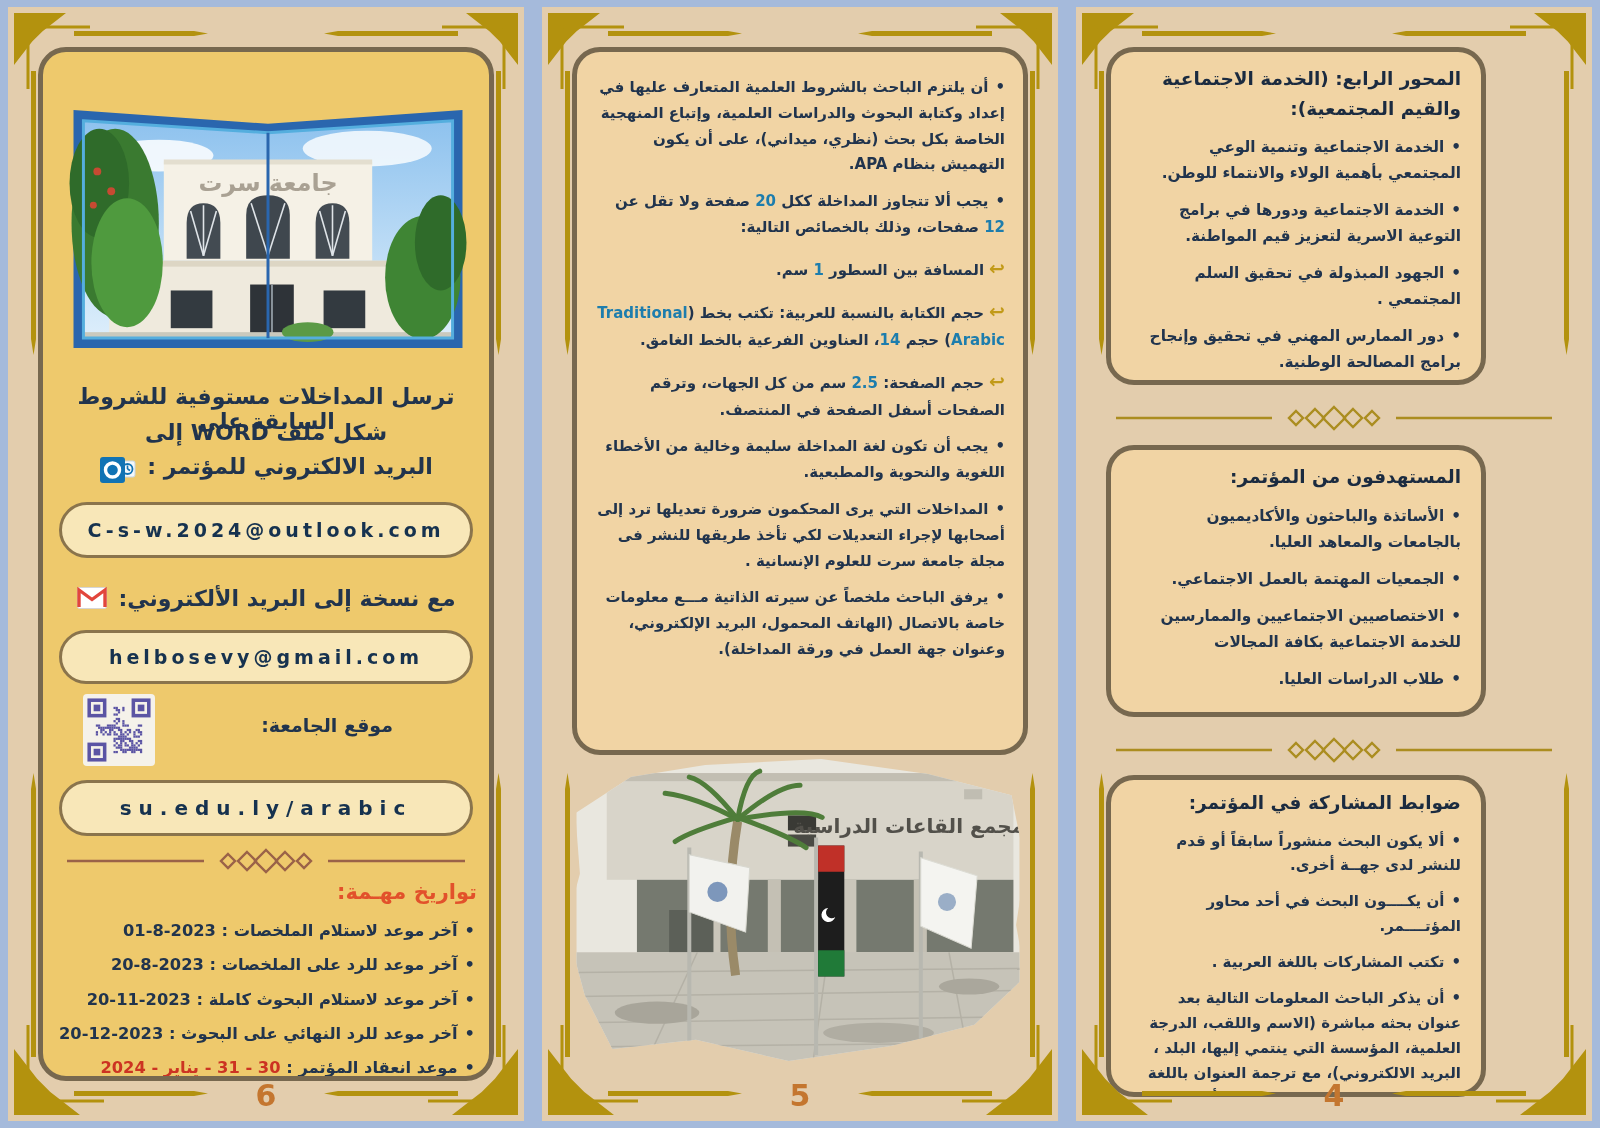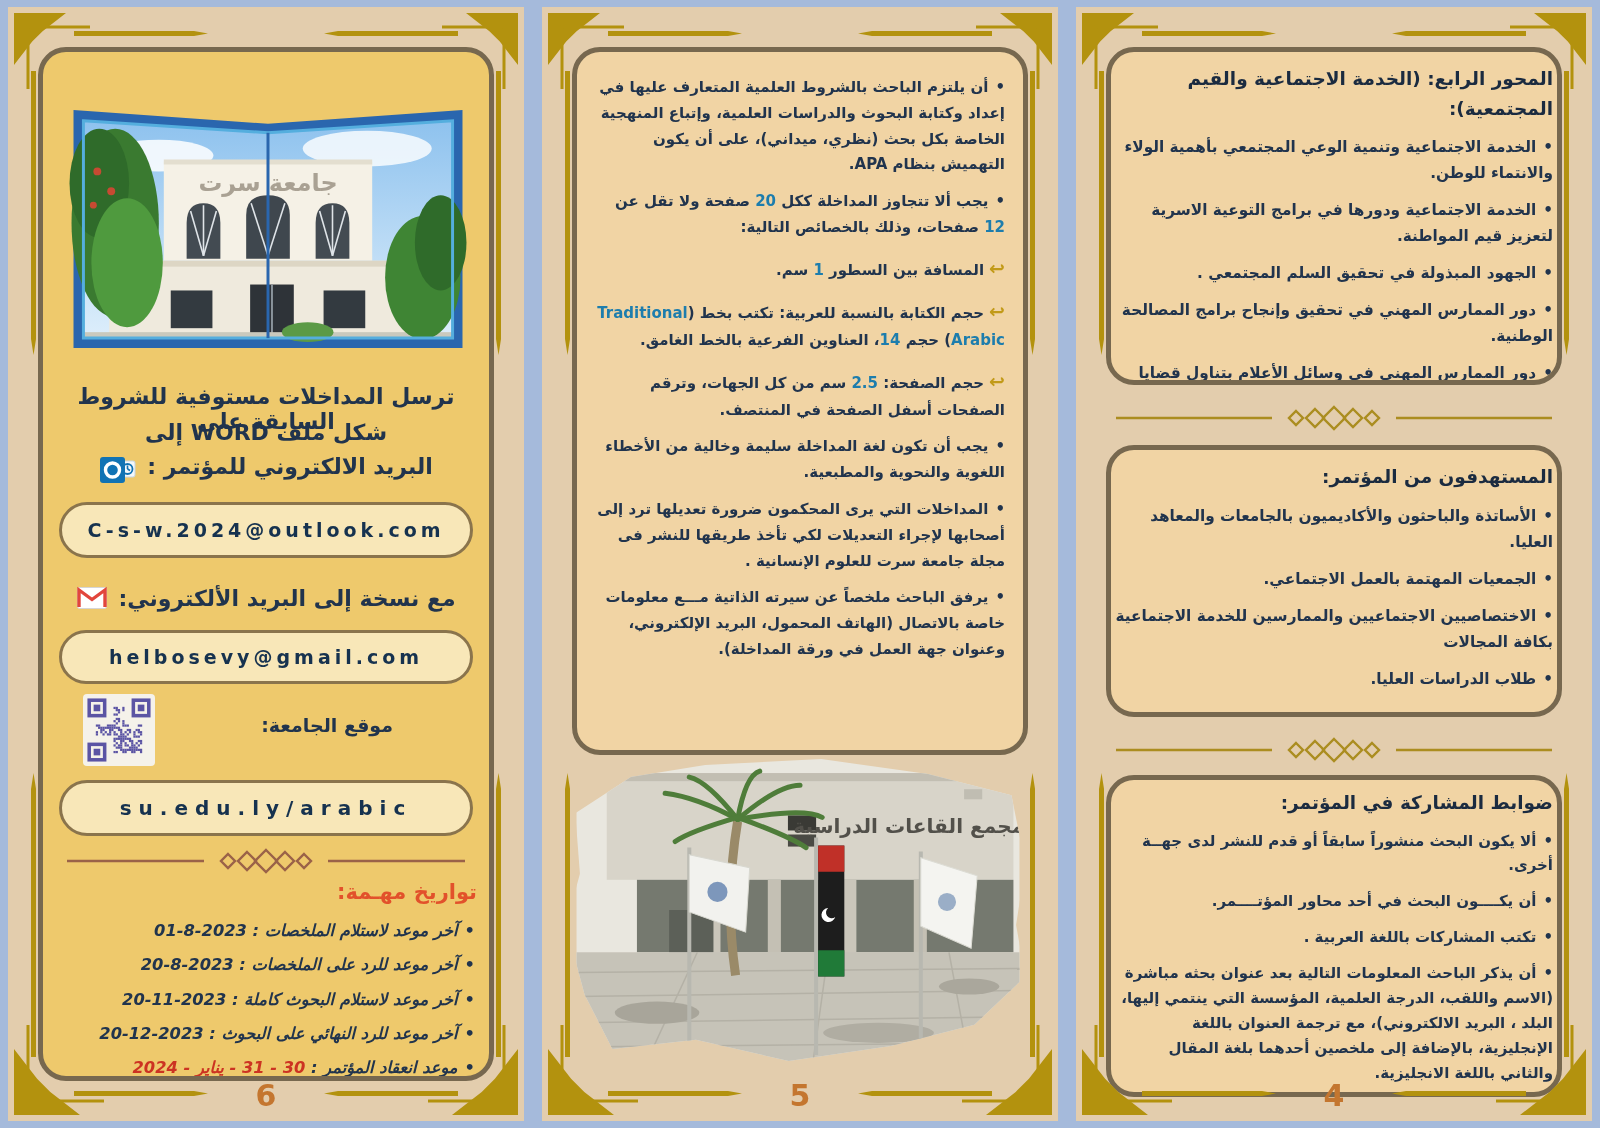--- a/index.html
+++ b/index.html
@@ -7,21 +7,21 @@
   .panel{position:absolute;top:7px;width:516px;height:1114px;background:#e3cdad;}
   #panel-left{right:1076px;}   
   .panel{right:auto;}
   #panel-left{left:0;}
   #panel-middle{left:542px;}
   #panel-right{left:1076px;}
   svg.frame{position:absolute;inset:0;width:100%;height:100%;pointer-events:none;z-index:3;}
   .cbox{position:absolute;border:5px solid #77684f;border-radius:28px;box-sizing:border-box;overflow:hidden;z-index:2;}
   .left-box{left:30px;top:40px;width:456px;height:1034px;background:#eec96c;}
   .mid-box{left:30px;top:40px;width:456px;height:708px;background:#f1d4a4;padding:12px 18px;box-sizing:border-box;}
-  .rbox{left:30px;width:456px;background:#f1d4a4;padding:12px 4px;box-sizing:border-box;}
+  .rbox{left:30px;width:380px;background:#f1d4a4;padding:12px 20px;box-sizing:border-box;}
   #rbox1{top:40px;height:338px;}
   #rbox2{top:438px;height:272px;}
   #rbox3{top:768px;height:322px;padding-top:8px;}
   .abs{position:absolute;}
   .txt{color:#21344d;font-weight:bold;text-align:center;width:100%;}
   .b-row{color:#21344d;font-weight:bold;text-align:right;font-size:15px;line-height:1.72;margin:11px 0;}
   .rbox .b-row{font-size:15.3px;line-height:1.7;}
   #rbox3 .b-row{font-size:15px;line-height:1.66;}
   .marker{font-weight:bold;}
   .mk-dot{color:#21344d;padding-left:7px;}
@@ -293,21 +293,21 @@
             <polygon points="165,6 172,13 165,20 158,13" fill="none" stroke="currentColor" stroke-width="2.4"></polygon>
             <polygon points="184,4 193,13 184,22 175,13" fill="none" stroke="currentColor" stroke-width="2.4"></polygon>
             <polygon points="203,2 214,13 203,24 192,13" fill="none" stroke="currentColor" stroke-width="2.4"></polygon>
             <polygon points="222,4 231,13 222,22 213,13" fill="none" stroke="currentColor" stroke-width="2.4"></polygon>
             <polygon points="241,6 248,13 241,20 234,13" fill="none" stroke="currentColor" stroke-width="2.4"></polygon>
           </svg>
         </div>
 
       <div class="abs dates-title" style="top:828px;right:12px;left:12px;">تواريخ مهـمة:</div>
 
-      <div class="abs" style="top:866px;right:14px;left:10px;font-style:italic;">
+      <div class="abs" style="top:866px;right:14px;left:10px;">
           <div class="date-row"><span class="marker mk-dot">•</span><span>آخر موعد لاستلام الملخصات : </span><span class="date-val">2023-8-01</span></div>
           <div class="date-row"><span class="marker mk-dot">•</span><span>آخر موعد للرد على الملخصات : </span><span class="date-val">2023-8-20</span></div>
           <div class="date-row"><span class="marker mk-dot">•</span><span>آخر موعد لاستلام البحوث كاملة : </span><span class="date-val">2023-11-20</span></div>
           <div class="date-row"><span class="marker mk-dot">•</span><span>آخر موعد للرد النهائي على البحوث : </span><span class="date-val">2023-12-20</span></div>
           <div class="date-row"><span class="marker mk-dot">•</span><span>موعد انعقاد المؤتمر : </span><span class="date-val red">30 - 31 - يناير - 2024</span></div>
         </div>
     </div>
     <div class="page-num">6</div>
   <svg viewBox="0 0 516 1114" class="frame">
         <polygon points="6,6 58,6 34.6,24.2 24.2,34.6 6,58" fill="#b3920e"></polygon>

